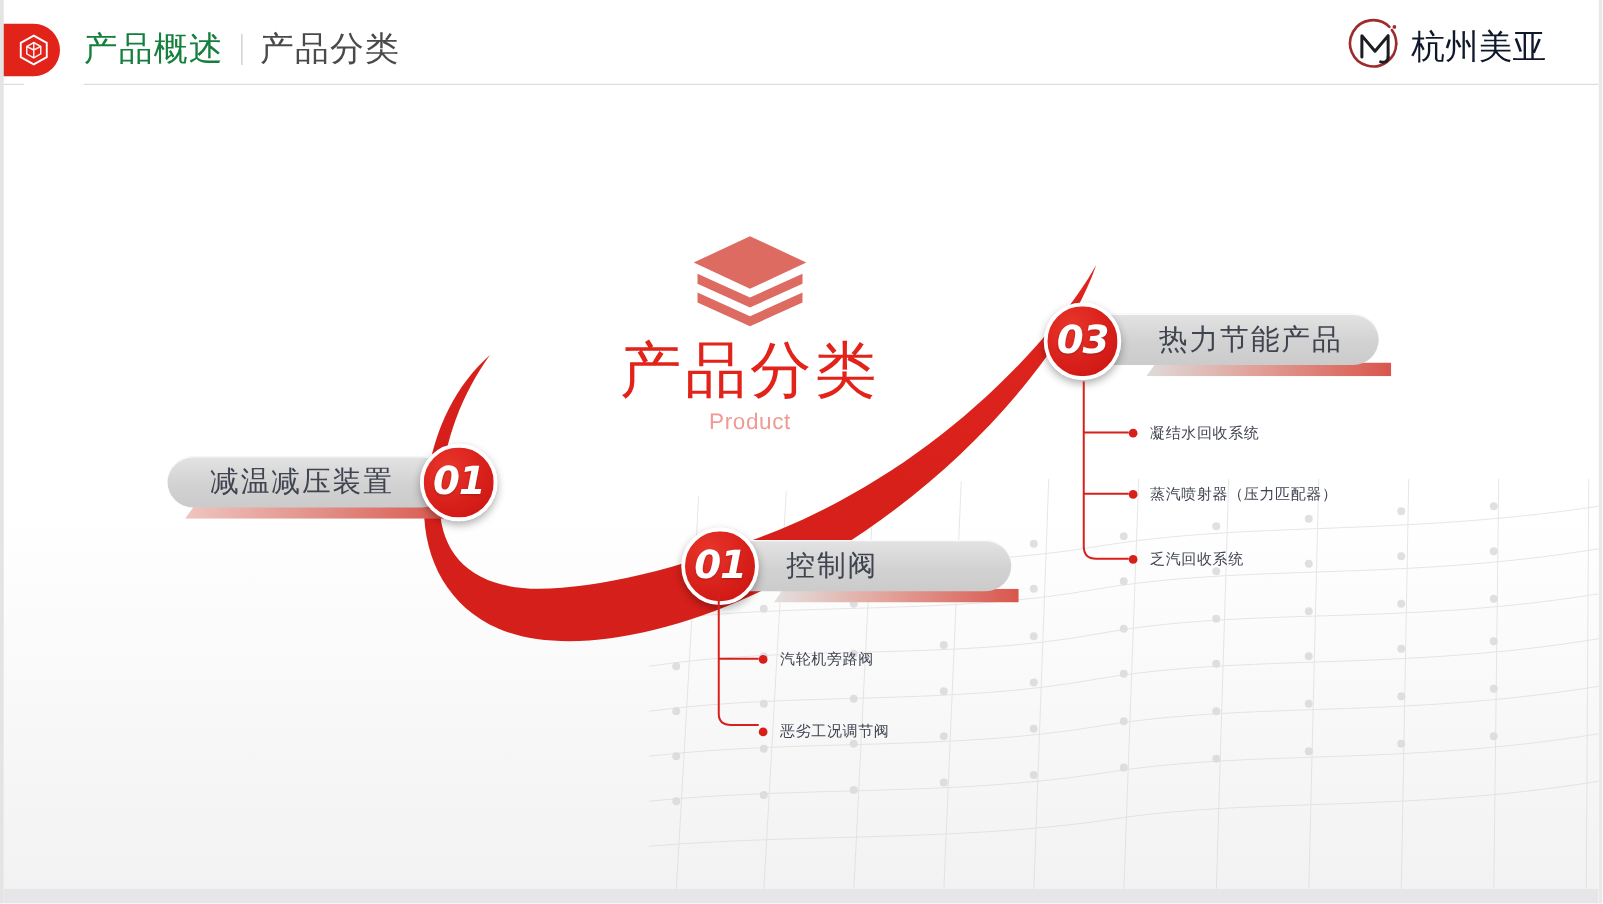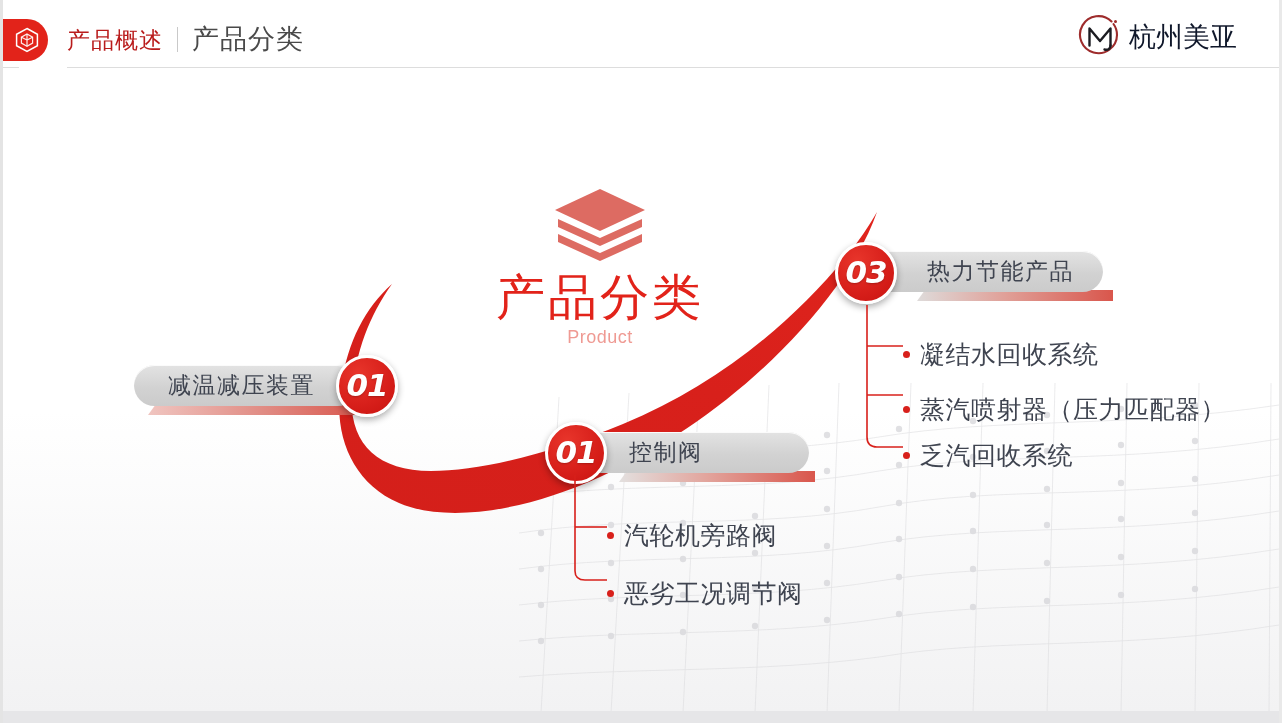--- a/index.html
+++ b/index.html
@@ -76,22 +76,22 @@
 
   .header-titles {
     position: absolute;
     left: 64px;
     top: 21px;
     display: flex;
     align-items: baseline;
     gap: 14px;
   }
   .title-main {
-    font-size: 23px;
-    color: #b91c1c;
+    font-size: 27px;
+    color: #15803d;
     letter-spacing: 1px;
     white-space: nowrap;
   }
   .title-sep {
     display: inline-block;
     width: 1px;
     height: 25px;
     background: #c9c9c9;
     transform: translateY(4px);
   }
@@ -226,21 +226,21 @@
     align-items: center;
     gap: 10px;
   }
   .sub-dot {
     width: 7px; height: 7px;
     border-radius: 50%;
     background: #d8201b;
     flex: none;
   }
   .sub-text {
-    font-size: 25px;
+    font-size: 12px;
     color: #3f4450;
     letter-spacing: 0.5px;
     white-space: nowrap;
   }
   .bracket { position: absolute; }
 </style>
 </head>
 <body>
 
 <div id="slide">
@@ -477,21 +477,21 @@
   <div class="sublist" style="left:856px; top:305px; width:320px; height:165px;">
     <svg class="bracket" style="left:0; top:0; width:60px; height:155px;" viewBox="0 0 60 155">
       <path d="M8,0 L8,132 Q8,142 18,142 L44,142" fill="none" stroke="#d8201b" stroke-width="1.6"></path>
       <path d="M8,41 L44,41" fill="none" stroke="#d8201b" stroke-width="1.6"></path>
       <path d="M8,90 L44,90" fill="none" stroke="#d8201b" stroke-width="1.6"></path>
     </svg>
     <div class="sub-item" style="left:44px; top:33px;">
       <span class="sub-dot"></span>
       <span class="sub-text">凝结水回收系统</span>
     </div>
-    <div class="sub-item" style="left:44px; top:88px;">
+    <div class="sub-item" style="left:44px; top:82px;">
       <span class="sub-dot"></span>
       <span class="sub-text">蒸汽喷射器（压力匹配器）</span>
     </div>
     <div class="sub-item" style="left:44px; top:134px;">
       <span class="sub-dot"></span>
       <span class="sub-text">乏汽回收系统</span>
     </div>
   </div>
 
 </div>

